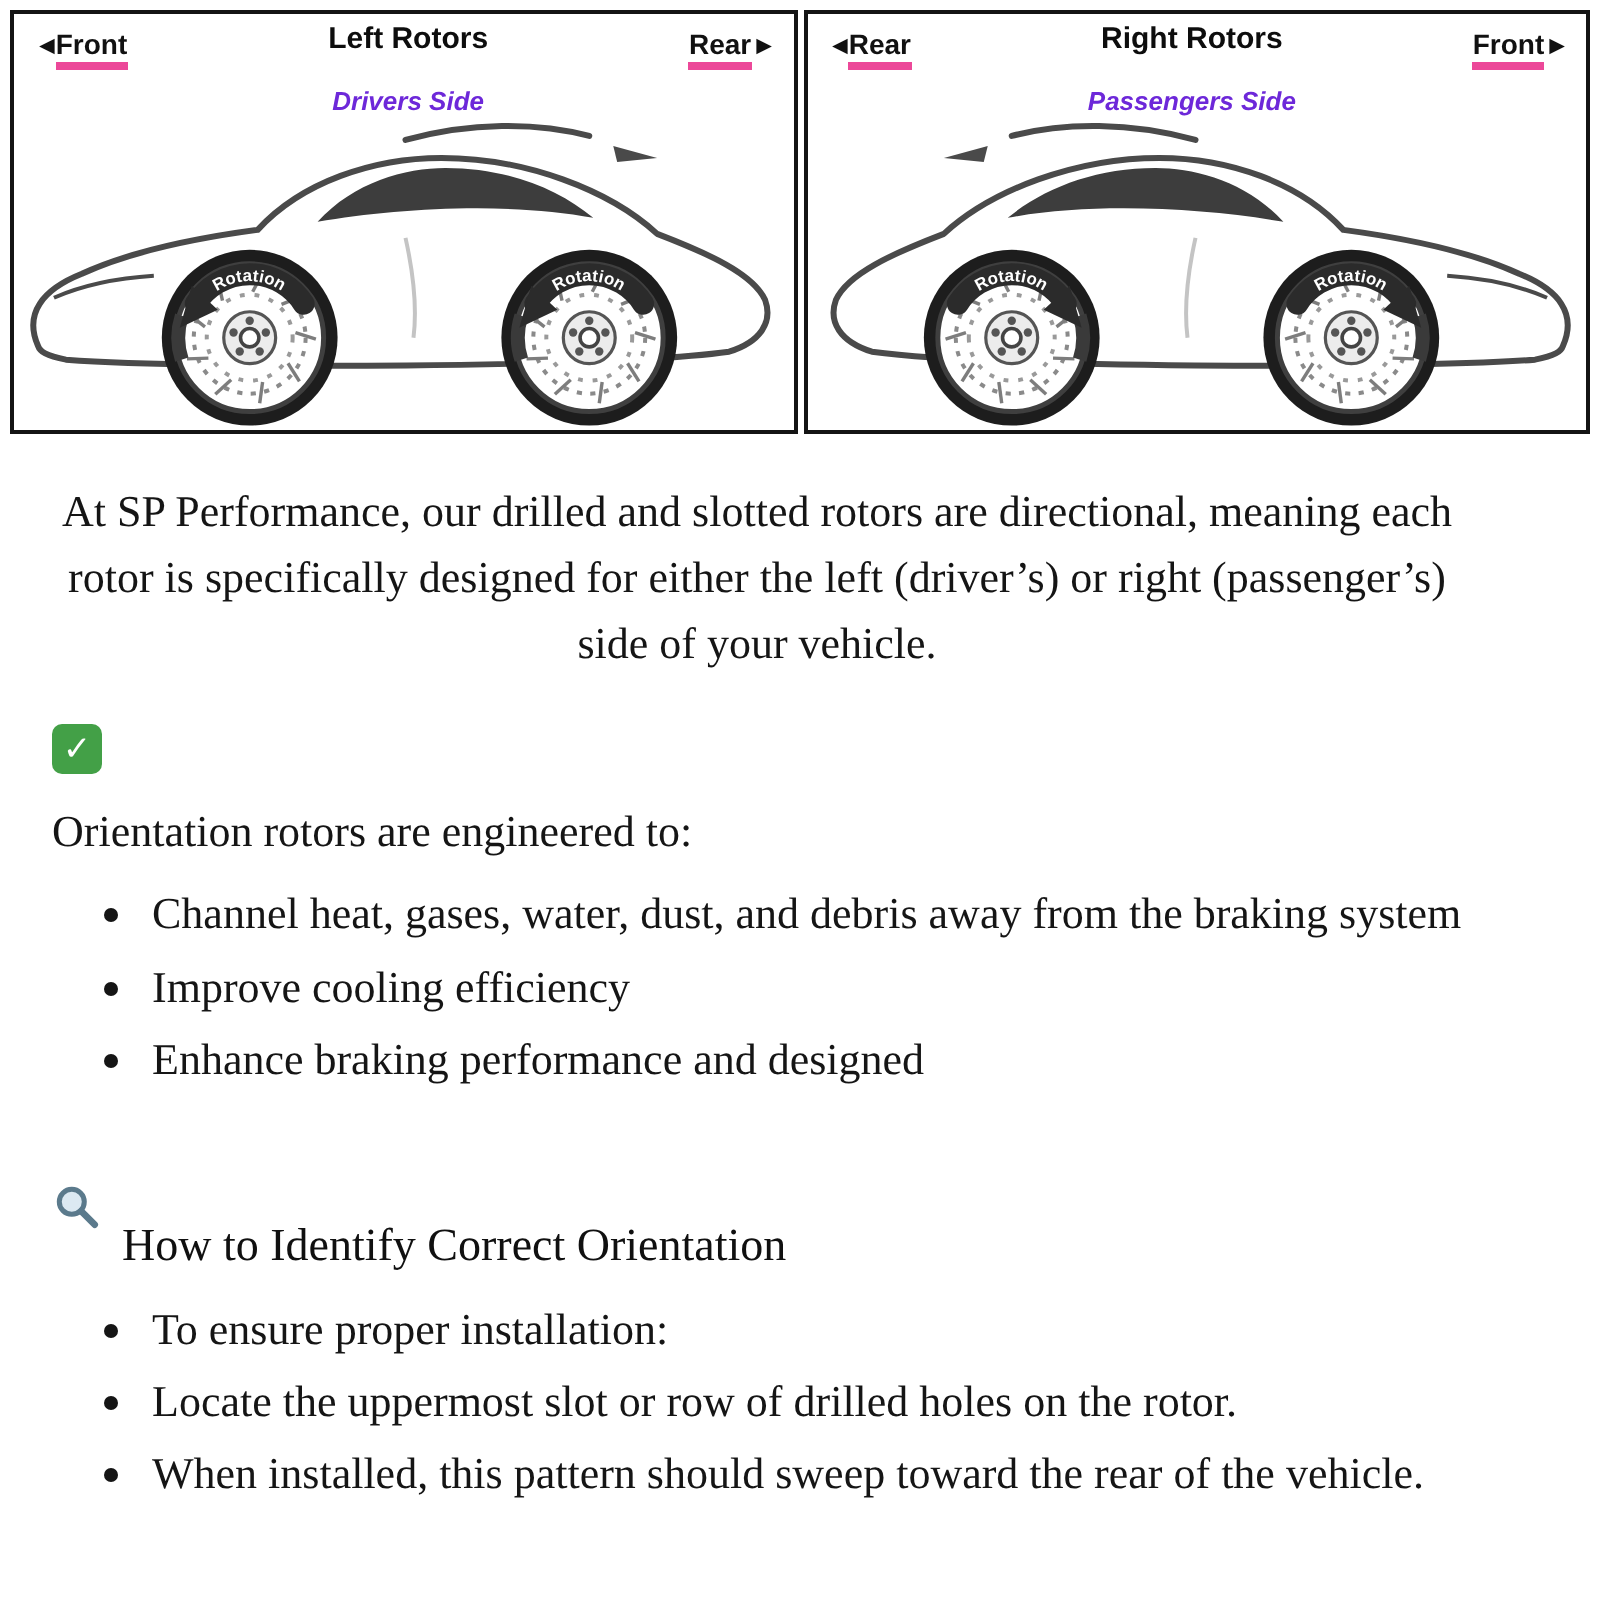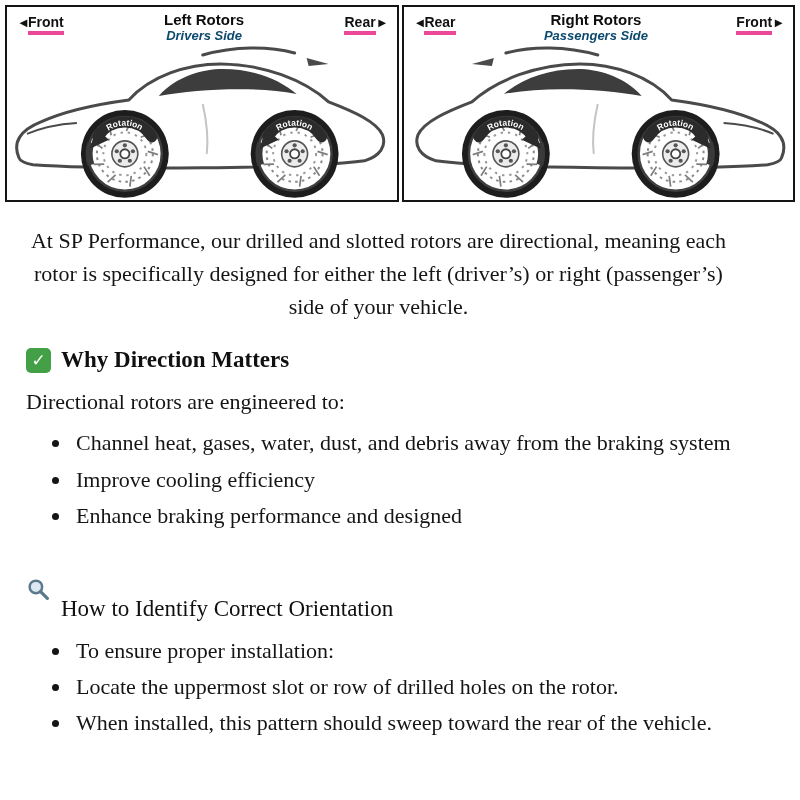--- a/index.html
+++ b/index.html
@@ -8,21 +8,21 @@
   
   .diagram{display:flex;margin:5px 5px 0 5px;gap:3px;}
   .panel{flex:1;border:2px solid #141414;background:#fff;overflow:hidden;}
   .panel-header{display:flex;justify-content:space-between;align-items:flex-start;
     padding:5px 10px 0 10px;font-family:"Liberation Sans",sans-serif;}
   .dir{font-weight:bold;font-size:14px;white-space:nowrap;color:#111;margin-top:2px;}
   .dir .arrow{font-size:13px;letter-spacing:-2px;}
   .dir .lbl{border-bottom:4px solid #ec4899;padding-bottom:1px;}
   .titleblock{text-align:center;line-height:1.05;}
   .panel-title{font-size:15px;font-weight:bold;color:#0d0d0d;}
-  .panel-sub{font-size:13px;font-weight:bold;font-style:italic;color:#0c4a6e;margin-top:1px;}
+  .panel-sub{font-size:13px;font-weight:bold;font-style:italic;color:#6d28d9;margin-top:16px;}
   .car-svg{display:block;width:100%;height:auto;}
 
   
   .content{padding:8px 26px 10px 26px;}
   .intro{font-size:22px;line-height:1.5;margin:14px 0 20px 0;max-width:705px;text-align:center;}
   .h-row{display:flex;align-items:center;gap:10px;margin:24px 0 12px 0;}
   .h-row .htext{font-size:23px;font-weight:bold;color:#101010;}
   .h-row.light .htext{font-weight:normal;margin-top:39px;}
   .lead{font-size:22px;line-height:1.5;margin:12px 0 8px 0;}
   ul{margin:8px 0 24px 0;padding-left:46px;}
@@ -146,24 +146,23 @@
       </svg>
     </div>
   </div>
 
   <div class="content">
 
     <p class="intro">At SP Performance, our drilled and slotted rotors are directional, meaning each rotor is specifically designed for either the left (driver’s) or right (passenger’s) side of your vehicle.</p>
 
     <div class="h-row">
       <span class="check-icon">✓</span>
-      <span class="htext">Why Direction Matters</span>
     </div>
 
-    <p class="lead">Directional rotors are engineered to:</p>
+    <p class="lead">Orientation rotors are engineered to:</p>
 
     <ul>
       <li>Channel heat, gases, water, dust, and debris away from the braking system</li>
       <li>Improve cooling efficiency</li>
       <li>Enhance braking performance and designed</li>
     </ul>
 
     <div class="h-row light">
       <span class="mag-icon">
         <svg width="25" height="25" viewBox="0 0 24 24">

